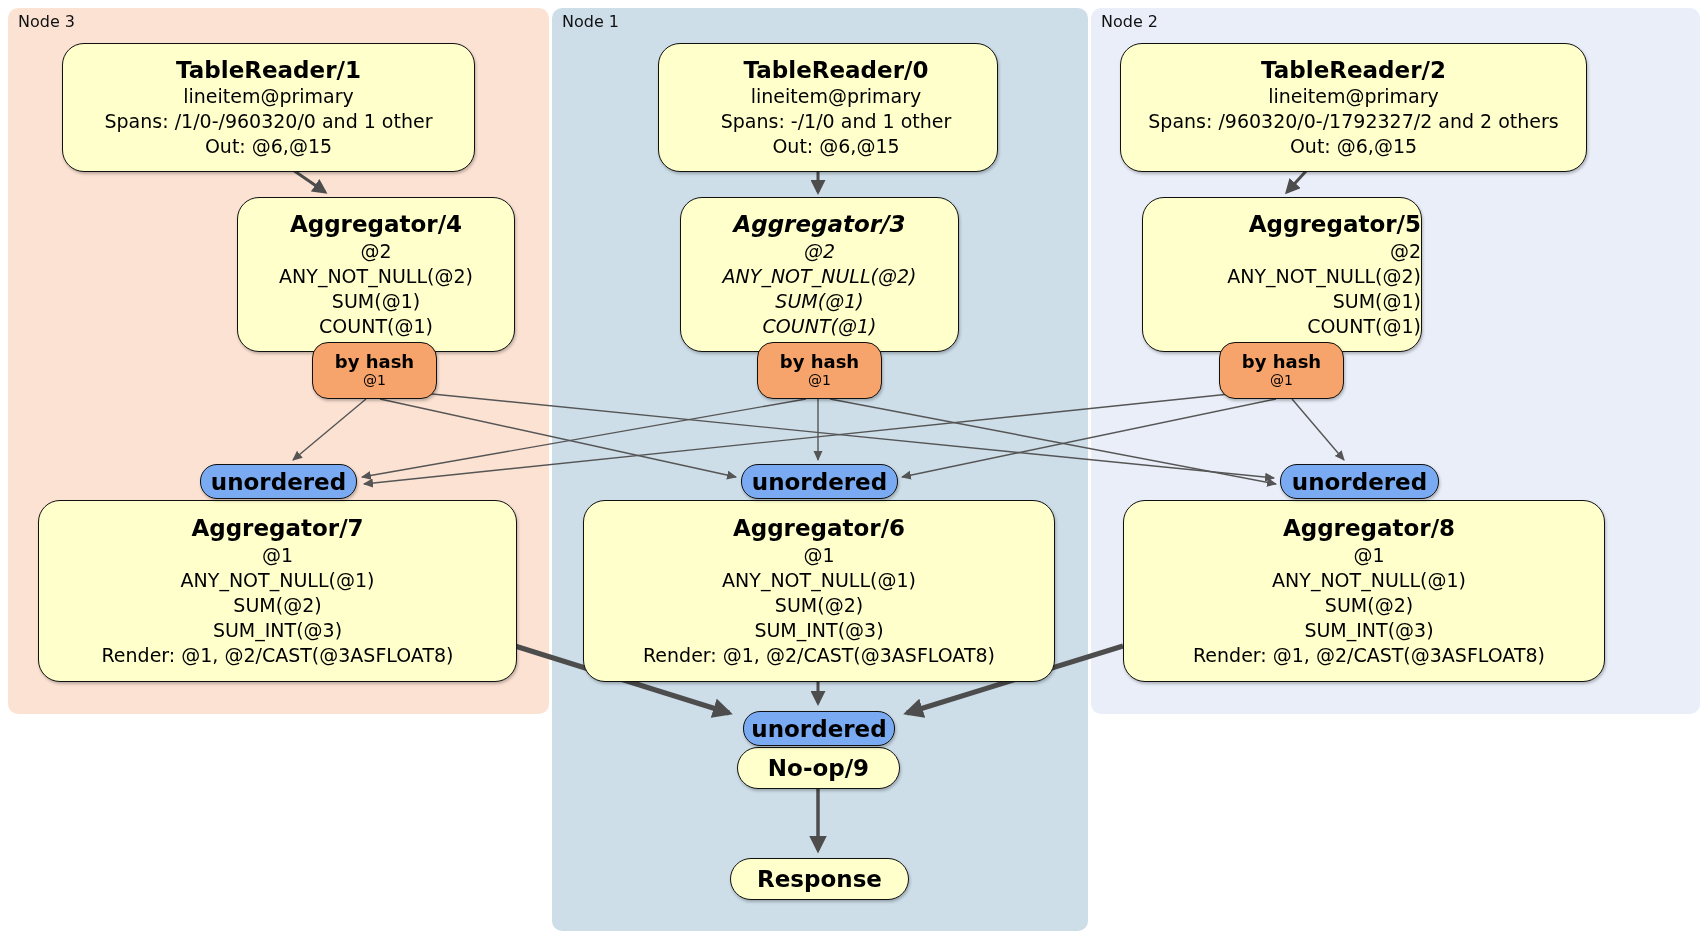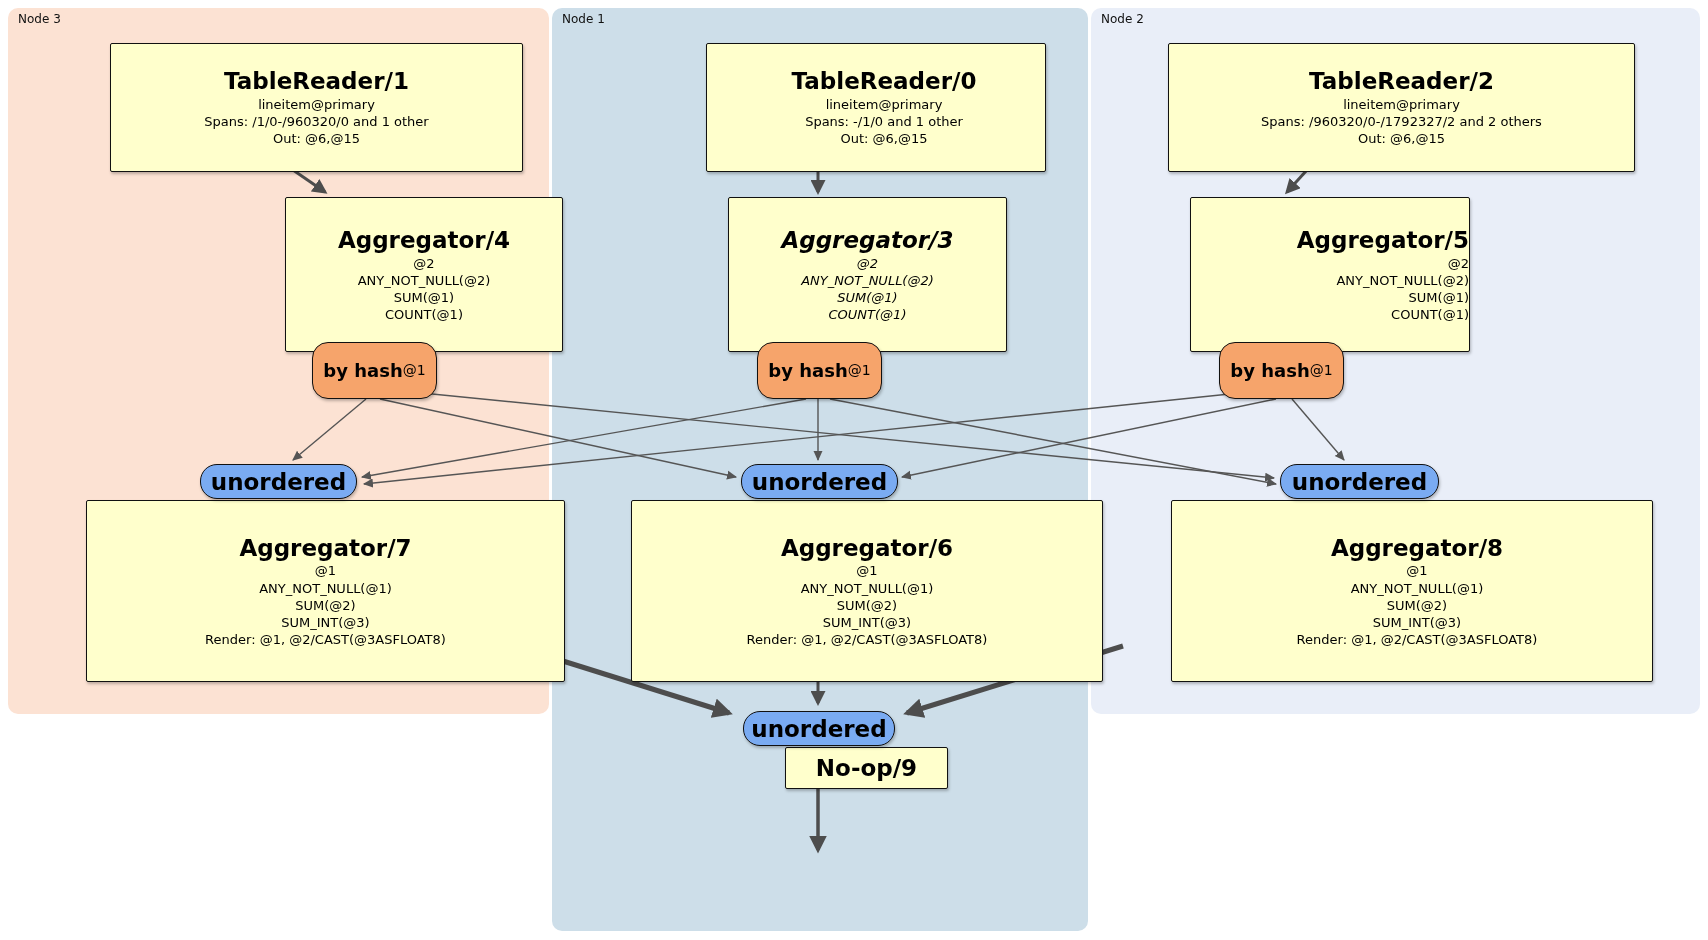--- a/index.html
+++ b/index.html
@@ -1,35 +1,35 @@
 <!DOCTYPE html>
 <html><head>
 <meta charset="utf-8">
 <style>
   html,body{margin:0;padding:0;background:#ffffff;}
   .canvas{
     position:relative;width:1708px;height:940px;overflow:hidden;
     font-family:"DejaVu Sans","Liberation Sans",sans-serif;color:#000;
   }
   .region{position:absolute;border-radius:10px;}
-  .region-label{position:absolute;left:10px;top:4px;font-size:12px;color:#111;}
+  .region-label{position:absolute;left:10px;top:4px;font-size:16px;color:#111;}
   #region-node3{left:8px;top:8px;width:541px;height:706px;background:#fce2d3;}
   #region-node1{left:552px;top:8px;width:536px;height:923px;background:#cddee9;}
   #region-node2{left:1091px;top:8px;width:609px;height:706px;background:#e9eef8;}
   svg.edges{position:absolute;left:0;top:0;z-index:2;}
   .pbox{
     position:absolute;z-index:3;background:#ffffcc;border:1.6px solid #111;
-    border-radius:2px;display:flex;flex-direction:column;justify-content:center;
-    align-items:center;text-align:center;box-shadow:1px 2px 3px rgba(0,0,0,0.25);margin-left:48px;
+    border-radius:22px;display:flex;flex-direction:column;justify-content:center;
+    align-items:center;text-align:center;box-shadow:1px 2px 3px rgba(0,0,0,0.25);
   }
   .pbox .title{font-weight:bold;font-size:23px;line-height:1.25;white-space:nowrap;}
-  .pbox .line{font-size:13px;line-height:1.32;white-space:nowrap;}
+  .pbox .line{font-size:19px;line-height:1.32;white-space:nowrap;}
   .router{
     position:absolute;z-index:4;background:#f6a46b;border:1.6px solid #111;
-    border-radius:16px;display:flex;flex-direction:row;justify-content:center;
+    border-radius:16px;display:flex;flex-direction:column;justify-content:center;
     align-items:center;text-align:center;box-shadow:1px 2px 3px rgba(0,0,0,0.25);
   }
   .router .rlabel{font-weight:bold;font-size:18px;line-height:1.1;}
   .router .rdetail{font-size:14px;line-height:1.2;}
   .sync{
     position:absolute;z-index:4;background:#7aabf2;border:1.6px solid #111;
     border-radius:17px;display:flex;justify-content:center;align-items:center;
     font-weight:bold;font-size:23px;box-shadow:1px 2px 3px rgba(0,0,0,0.25);
   }
   
@@ -171,20 +171,23 @@
     <div class="line">@1</div>
     <div class="line">ANY_NOT_NULL(@1)</div>
     <div class="line">SUM(@2)</div>
     <div class="line">SUM_INT(@3)</div>
     <div class="line">Render: @1, @2/CAST(@3ASFLOAT8)</div>
   </div>
 
   <div class="pbox" id="noop">
     <div class="title">No-op/9</div>
   </div>
+  <div class="pbox" id="resp">
+    <div class="title">Response</div>
+  </div>
 
   <div class="router" id="hash-left">
     <div class="rlabel">by hash</div>
     <div class="rdetail">@1</div>
   </div>
   <div class="router" id="hash-mid">
     <div class="rlabel">by hash</div>
     <div class="rdetail">@1</div>
   </div>
   <div class="router" id="hash-right">

